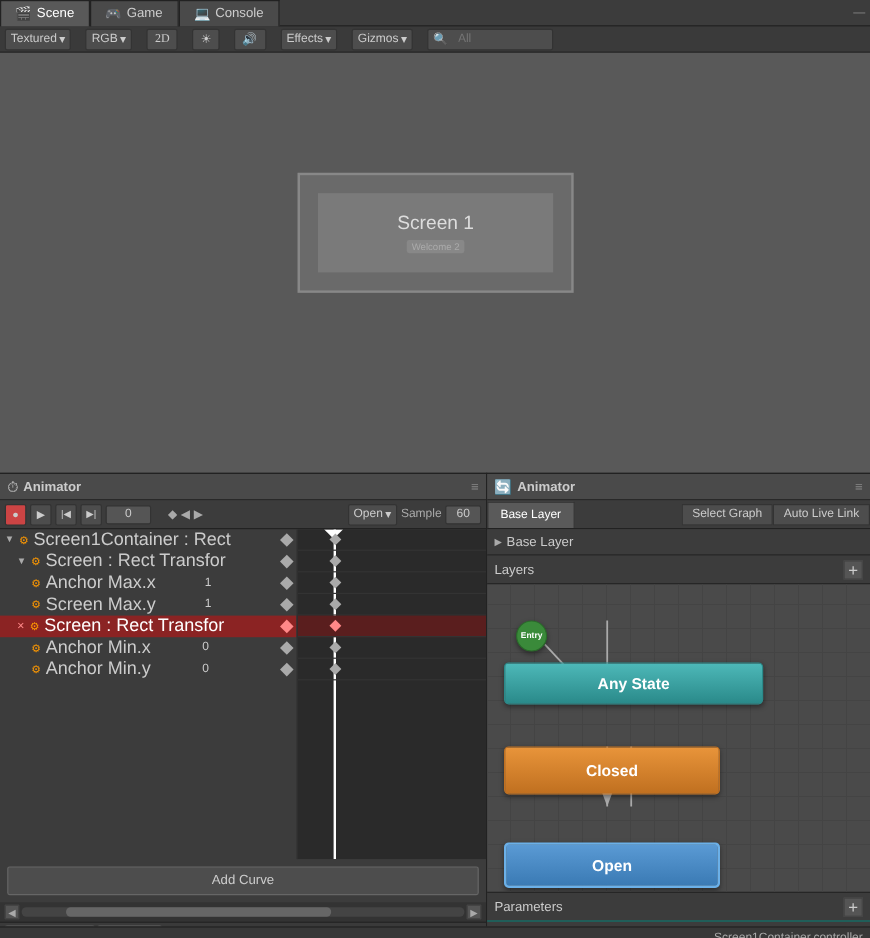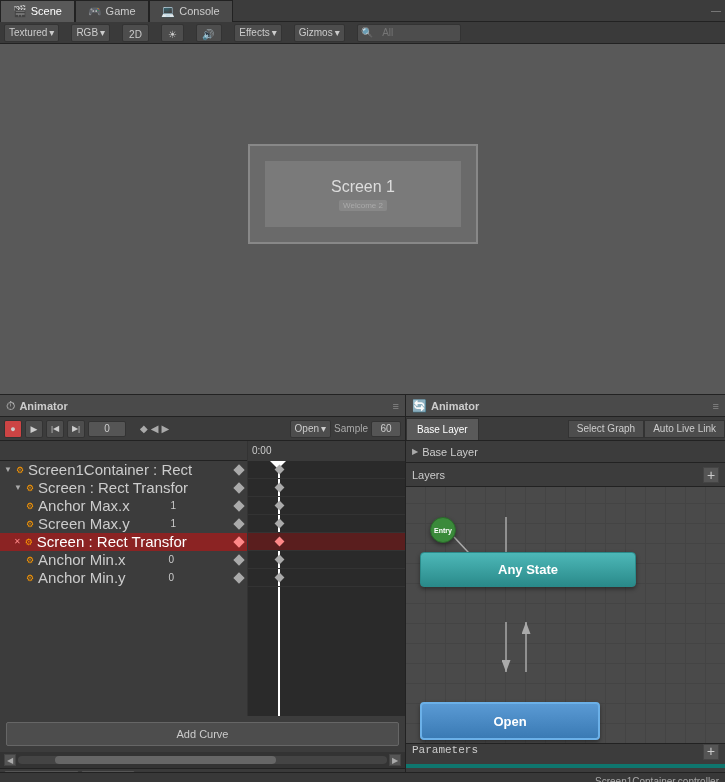--- a/index.html
+++ b/index.html
@@ -59,23 +59,24 @@
     }
     .toolbar-item {
       background: #4d4d4d;
       border: 1px solid #333;
       color: #ccc;
       font-size: 10px;
       padding: 1px 6px;
       cursor: pointer;
       height: 18px;
       display: flex;
-      align-items: flex-end;
+      align-items: center;
       gap: 2px;
       border-radius: 2px;
+      font-family: Liberation Serif, serif;
     }
     .toolbar-dropdown {
       background: #4d4d4d;
       border: 1px solid #333;
       color: #ccc;
       font-size: 10px;
       padding: 1px 4px;
       cursor: pointer;
       height: 18px;
       display: flex;
@@ -547,23 +548,23 @@
     }
 
     
     .params-section {
       background: #3c3c3c;
       border-top: 1px solid #222;
     }
     .params-header {
       height: 24px;
       display: flex;
+      align-items: center;
       padding: 0 6px;
-      border-bottom: 4px solid #0f766e;
-      font-family: Liberation Mono, monospace;
+      border-bottom: 1px solid #0f766e;
     }
     .params-label { font-size: 11px; color: #ccc; }
     .params-add {
       margin-left: auto;
       width: 16px;
       height: 16px;
       background: #555;
       border: 1px solid #444;
       color: #ccc;
       display: flex;
@@ -720,26 +721,20 @@
       <span style="font-size:10px;color:#aaa;">▶</span>
       <div style="flex:1;"></div>
       <div class="anim-dropdown">
         <span>Open</span>
         <span>▾</span>
       </div>
       <span class="anim-sample-label">Sample</span>
       <input class="anim-sample-input" type="text" value="60" style="">
     </div>
 
-    <div class="timeline-header">
-      <div class="timeline-label-area"></div>
-      <div class="timeline-time-area">
-        <span class="timeline-time-marker">0:00</span>
-      </div>
-    </div>
 
     <div class="content-row">
 
       <div class="timeline-tracks">
         <div class="hier-item">
           <span class="hier-triangle">▼</span>
           <span class="hier-icon">⚙</span>
           <span class="hier-label">Screen1Container : Rect</span>
           <span class="hier-diamond"></span>
         </div>
@@ -881,20 +876,23 @@
       </svg>
 
       <div class="state-node entry" style="left:24px;top:30px;width:26px;height:26px;font-size:8px;">
         <span style="font-size:7px;text-align:center;">Entry</span>
       </div>
 
       <div class="state-node any-state" style="left:14px;top:65px;width:216px;height:35px;">
         <span>Any State</span>
       </div>
 
+      <div class="state-node closed" style="left:14px;top:135px;width:180px;height:40px;">
+        <span>Closed</span>
+      </div>
 
       <div class="state-node open" style="left:14px;top:215px;width:180px;height:38px;border:2px solid #6bb0e8;">
         <span>Open</span>
       </div>
     </div>
 
     <div class="params-section">
       <div class="params-header">
         <span class="params-label">Parameters</span>
         <div class="params-add">+</div>

